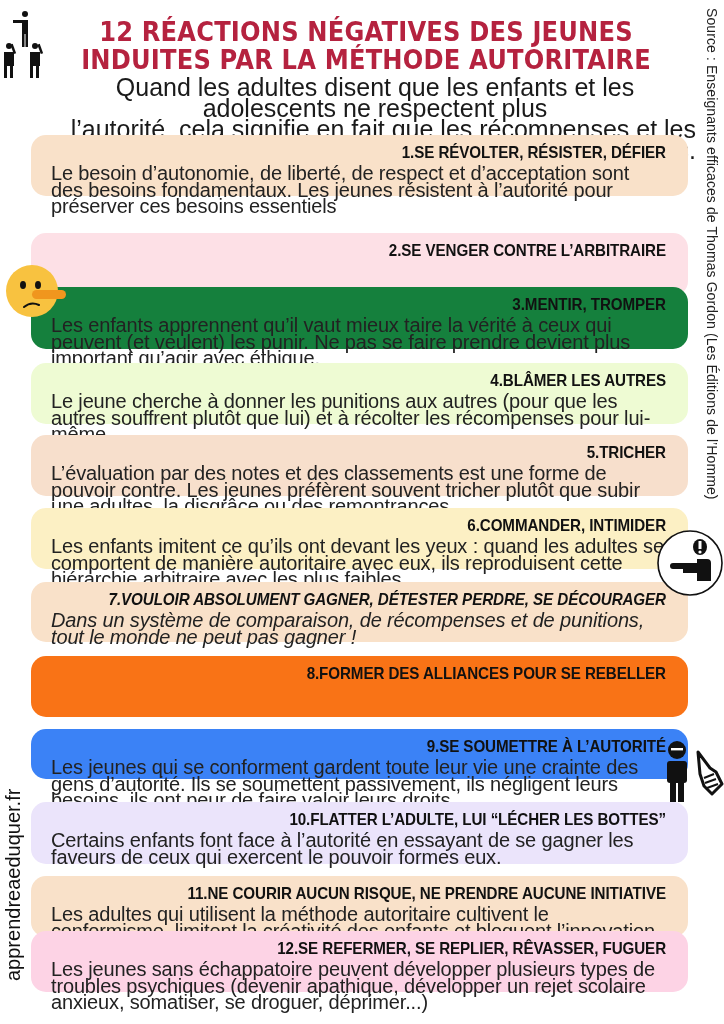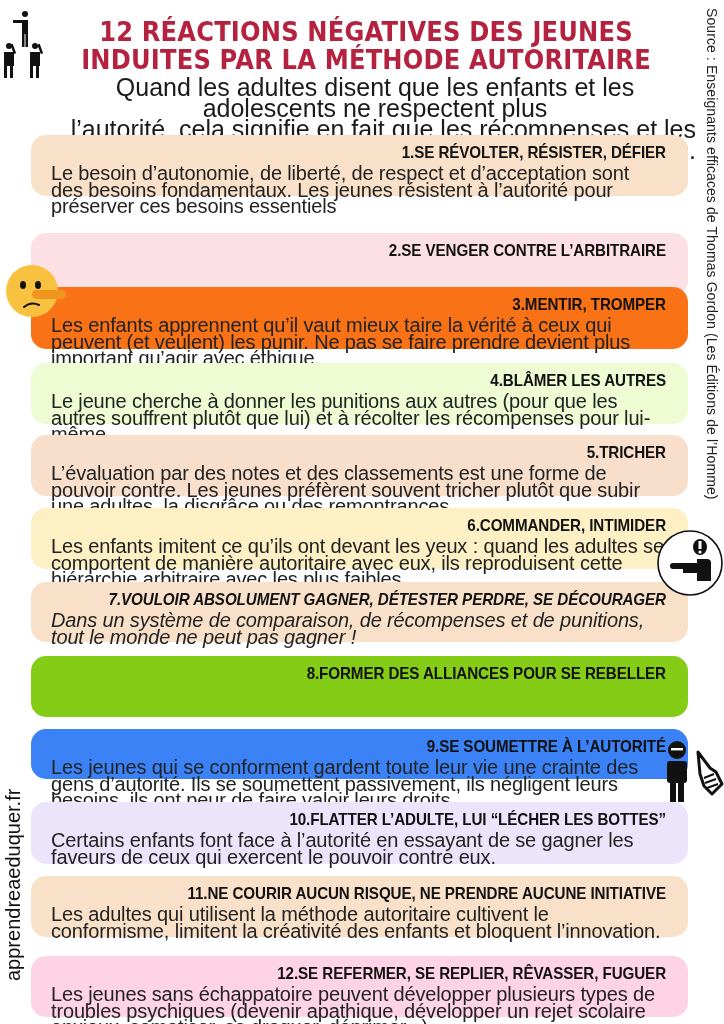--- a/index.html
+++ b/index.html
@@ -91,21 +91,21 @@
 
 <div class="card" style="top:135px; height:61px; background:#f9e1c9;">
   <span class="head">1.SE RÉVOLTER, RÉSISTER, DÉFIER</span>
   <span class="body">Le besoin d’autonomie, de liberté, de respect et d’acceptation sont des besoins fondamentaux. Les jeunes résistent à l’autorité pour préserver ces besoins essentiels</span>
 </div>
 
 <div class="card" style="top:209px; height:63px; background:#fde0e6;margin-top:24px;">
   <span class="head">2.SE VENGER CONTRE L’ARBITRAIRE</span>
 </div>
 
-<div class="card" style="top:287px; height:62px; background:#f97316;">
+<div class="card" style="top:287px; height:62px; background:#15803d;">
   <span class="head">3.MENTIR, TROMPER</span>
   <span class="body">Les enfants apprennent qu’il vaut mieux taire la vérité à ceux qui peuvent (et veulent) les punir. Ne pas se faire prendre devient plus important qu’agir avec éthique.</span>
 </div>
 
 <div class="card" style="top:363px; height:61px; background:#eefbd3;">
   <span class="head">4.BLÂMER LES AUTRES</span>
   <span class="body">Le jeune cherche à donner les punitions aux autres (pour que les autres souffrent plutôt que lui) et à récolter les récompenses pour lui-même.</span>
 </div>
 
 <div class="card" style="top:435px; height:61px; background:#f7dfcc;">
@@ -116,40 +116,40 @@
 <div class="card" style="top:508px; height:61px; background:#fcf0c4;">
   <span class="head">6.COMMANDER, INTIMIDER</span>
   <span class="body">Les enfants imitent ce qu’ils ont devant les yeux : quand les adultes se comportent de manière autoritaire avec eux, ils reproduisent cette hiérarchie arbitraire avec les plus faibles.</span>
 </div>
 
 <div class="card" style="top:582px; height:60px; background:#f9e1c9;font-style:italic;">
   <span class="head">7.VOULOIR ABSOLUMENT GAGNER, DÉTESTER PERDRE, SE DÉCOURAGER</span>
   <span class="body">Dans un système de comparaison, de récompenses et de punitions, tout le monde ne peut pas gagner !</span>
 </div>
 
-<div class="card" style="top:656px; height:61px; background:#84cc16;">
+<div class="card" style="top:656px; height:61px; background:#f97316;">
   <span class="head">8.FORMER DES ALLIANCES POUR  SE REBELLER</span>
 </div>
 
 <div class="card" style="top:729px; height:50px; background:#3b82f6;">
   <span class="head">9.SE SOUMETTRE À L’AUTORITÉ</span>
   <span class="body">Les jeunes qui se conforment gardent toute leur vie une crainte des gens d’autorité. Ils se soumettent passivement, ils négligent leurs besoins, ils ont peur de faire valoir leurs droits.</span>
 </div>
 
 <div class="card" style="top:802px; height:62px; background:#ebe4fb;">
   <span class="head">10.FLATTER L’ADULTE, LUI “LÉCHER LES BOTTES”</span>
-  <span class="body">Certains enfants font face à l’autorité en essayant de se gagner les faveurs de ceux qui exercent le pouvoir contre eux.</span>
+  <span class="body">Certains enfants font face à l’autorité en essayant de se gagner les faveurs de ceux qui exercent le pouvoir formes eux.</span>
 </div>
 
 <div class="card" style="top:876px; height:61px; background:#f9e1c9;">
   <span class="head">11.NE COURIR AUCUN RISQUE, NE PRENDRE AUCUNE INITIATIVE</span>
   <span class="body">Les adultes qui utilisent la méthode autoritaire cultivent le conformisme, limitent la créativité des enfants et bloquent l’innovation.</span>
 </div>
 
-<div class="card" style="top:956px; height:61px; background:#fdd3e5;">
+<div class="card" style="top:931px; height:61px; background:#fdd3e5;">
   <span class="head">12.SE REFERMER, SE REPLIER, RÊVASSER, FUGUER</span>
   <span class="body">Les jeunes sans échappatoire peuvent développer plusieurs types de troubles psychiques (devenir apathique, développer un rejet scolaire anxieux, somatiser, se droguer, déprimer...)</span>
 </div>
 
 <div class="icon" style="left:4px; top:263px; width:64px; height:56px;">
   <svg width="64" height="56" viewBox="0 0 64 56">
     <circle cx="28" cy="28" r="26" fill="#f8c240"></circle>
     <ellipse cx="19" cy="22" rx="3" ry="4" fill="#111"></ellipse>
     <ellipse cx="34" cy="22" rx="3" ry="4" fill="#111"></ellipse>
     <rect x="28" y="27" width="34" height="9" rx="4.5" fill="#f0961e"></rect>

